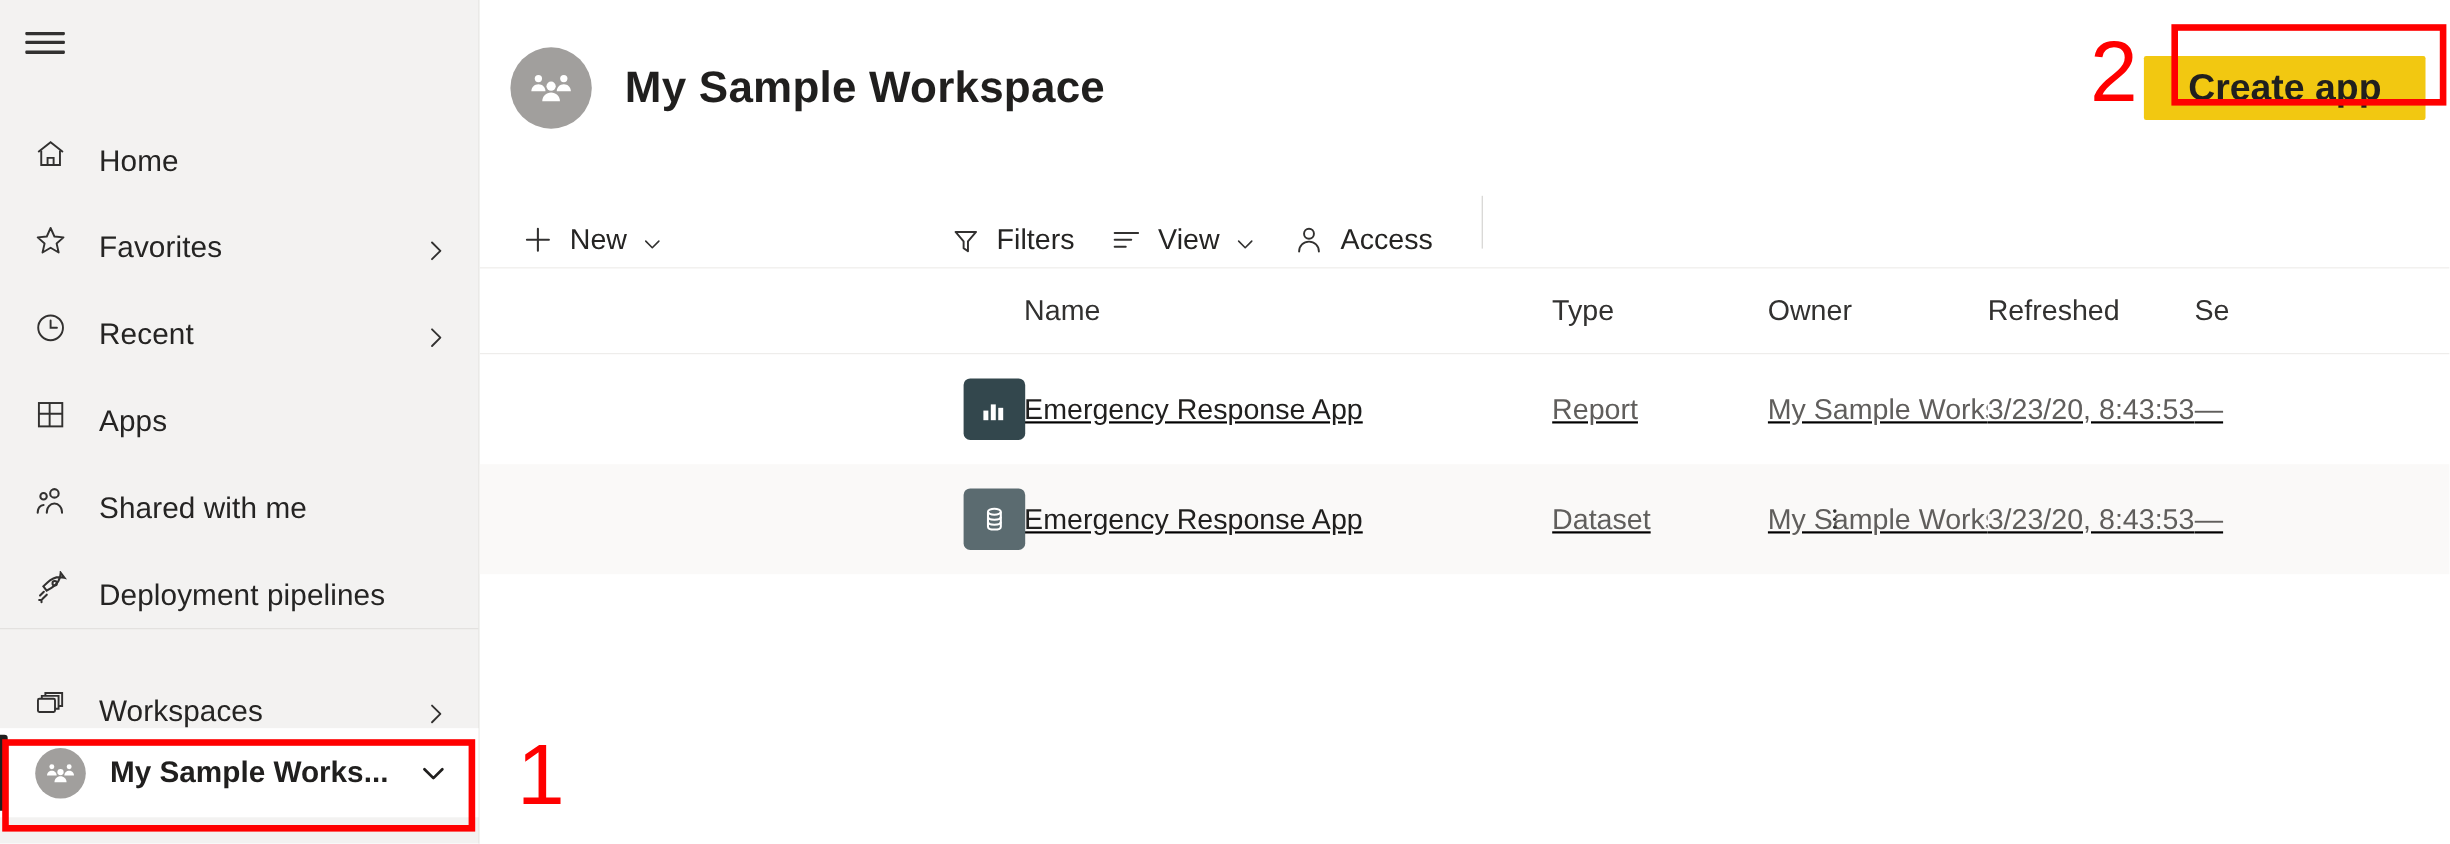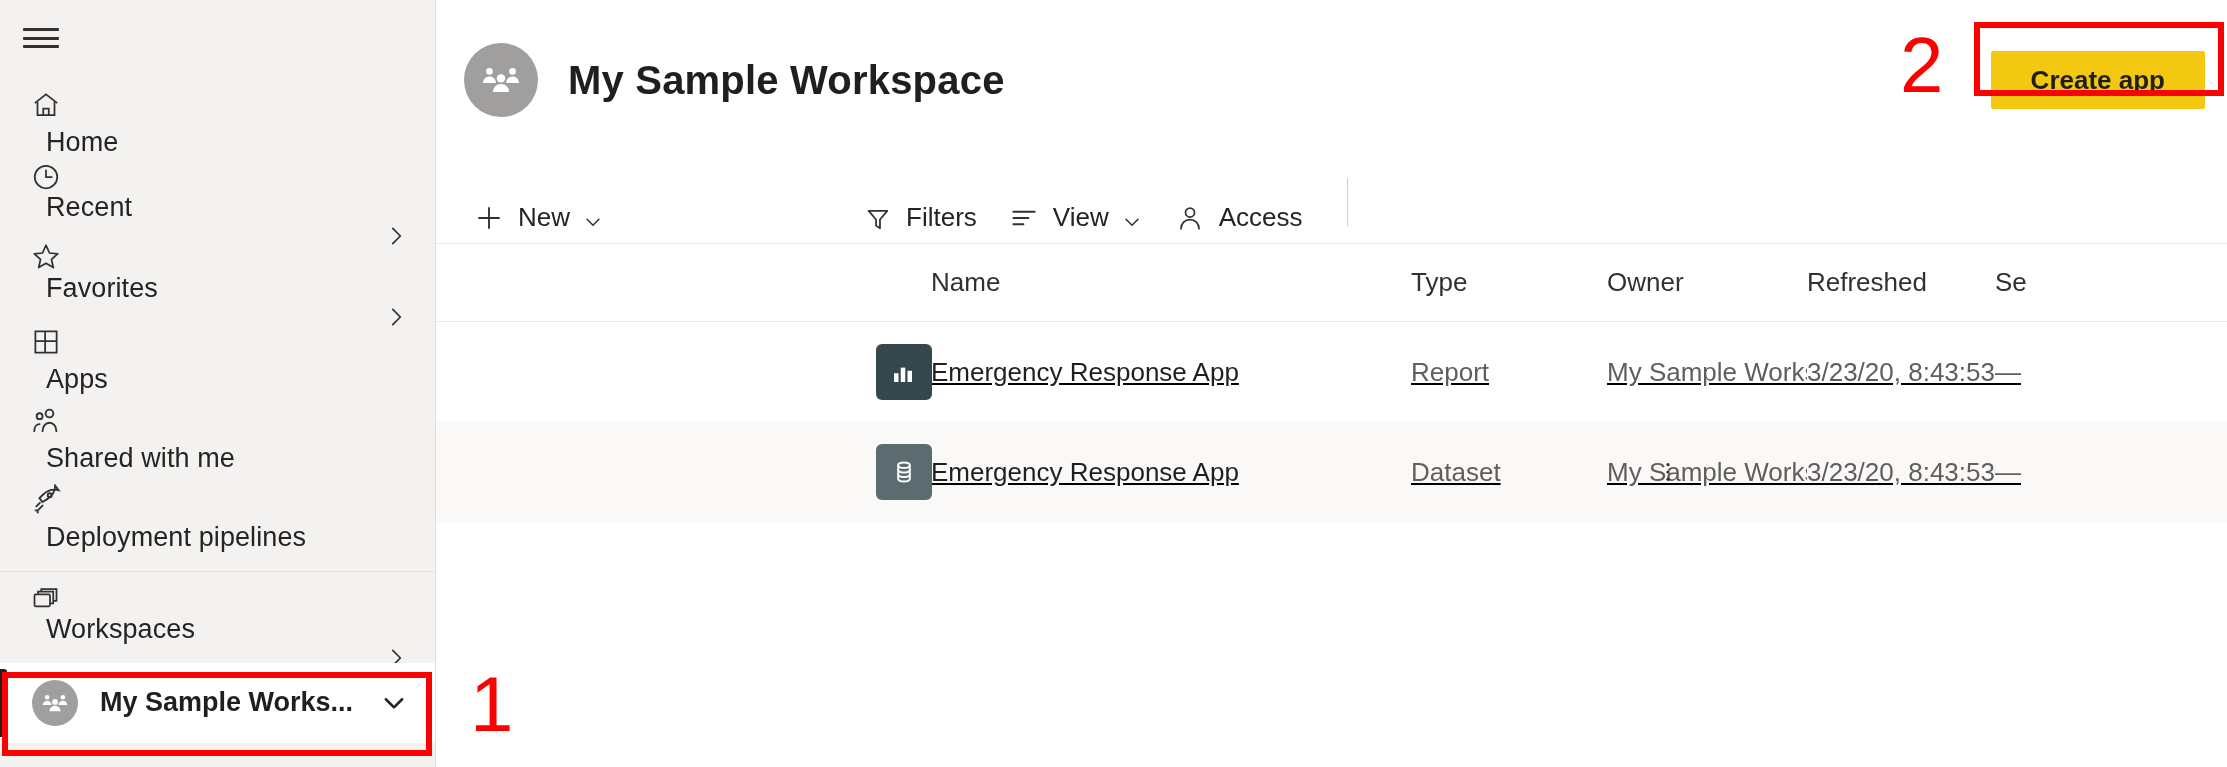--- a/index.html
+++ b/index.html
@@ -52,25 +52,24 @@
     height: 3px;
     background: #323130;
     border-radius: 1px;
   }
 
   .nav-list { padding-top: 6px; }
 
   .nav-item {
     height: 79px;
     display: flex;
-    align-items: flex-start;
+    align-items: flex-end;
     padding: 0 26px 0 24px;
     cursor: pointer;
     position: relative;
-    flex-direction: column;
   }
 
   .nav-icon {
     width: 44px;
     min-width: 44px;
     height: 44px;
     display: flex;
     align-items: center;
     justify-content: center;
     color: #323130;
@@ -182,21 +181,21 @@
     display: flex;
     align-items: center;
     gap: 0;
   }
 
   .create-app-btn {
     background: #f2c811;
     color: #201f1e;
     border: none;
     font-family: inherit;
-    font-size: 26px;
+    font-size: 34px;
     font-weight: bold;
     padding: 0 40px;
     height: 58px;
     line-height: 58px;
     cursor: pointer;
     white-space: nowrap;
     border-radius: 2px;
   }
 
   
@@ -366,40 +365,40 @@
             <path d="M3 10.5 12 3.5l9 7"></path>
             <path d="M5.2 9.4V20h13.6V9.4"></path>
             <path d="M9.8 20v-5.2h4.4V20"></path>
           </svg>
         </span>
         <span class="nav-label">Home</span>
       </div>
 
       <div class="nav-item">
         <span class="nav-icon">
+          <svg width="32" height="32" viewBox="0 0 24 24" fill="none" stroke="currentColor" stroke-width="1.3">
+            <path d="M12 3.2l2.6 5.8 6.2.6-4.7 4.2 1.4 6.1L12 16.7 6.5 19.9l1.4-6.1L3.2 9.6l6.2-.6z" stroke-linejoin="round"></path>
+          </svg>
+        </span>
+        <span class="nav-label">Favorites</span>
+        <span class="nav-chev">
+          <svg width="26" height="26" viewBox="0 0 24 24" fill="none" stroke="currentColor" stroke-width="1.6">
+            <path d="M9 5l7 7-7 7" stroke-linecap="round" stroke-linejoin="round"></path>
+          </svg>
+        </span>
+      </div>
+
+      <div class="nav-item">
+        <span class="nav-icon">
           <svg width="30" height="30" viewBox="0 0 24 24" fill="none" stroke="currentColor" stroke-width="1.4">
             <circle cx="12" cy="12" r="9"></circle>
             <path d="M12 6.6V12h4.6" stroke-linecap="round"></path>
           </svg>
         </span>
         <span class="nav-label">Recent</span>
-        <span class="nav-chev">
-          <svg width="26" height="26" viewBox="0 0 24 24" fill="none" stroke="currentColor" stroke-width="1.6">
-            <path d="M9 5l7 7-7 7" stroke-linecap="round" stroke-linejoin="round"></path>
-          </svg>
-        </span>
-      </div>
-
-      <div class="nav-item">
-        <span class="nav-icon">
-          <svg width="32" height="32" viewBox="0 0 24 24" fill="none" stroke="currentColor" stroke-width="1.3">
-            <path d="M12 3.2l2.6 5.8 6.2.6-4.7 4.2 1.4 6.1L12 16.7 6.5 19.9l1.4-6.1L3.2 9.6l6.2-.6z" stroke-linejoin="round"></path>
-          </svg>
-        </span>
-        <span class="nav-label">Favorites</span>
         <span class="nav-chev">
           <svg width="26" height="26" viewBox="0 0 24 24" fill="none" stroke="currentColor" stroke-width="1.6">
             <path d="M9 5l7 7-7 7" stroke-linecap="round" stroke-linejoin="round"></path>
           </svg>
         </span>
       </div>
 
       <div class="nav-item">
         <span class="nav-icon">
           <svg width="30" height="30" viewBox="0 0 24 24" fill="none" stroke="currentColor" stroke-width="1.4">

